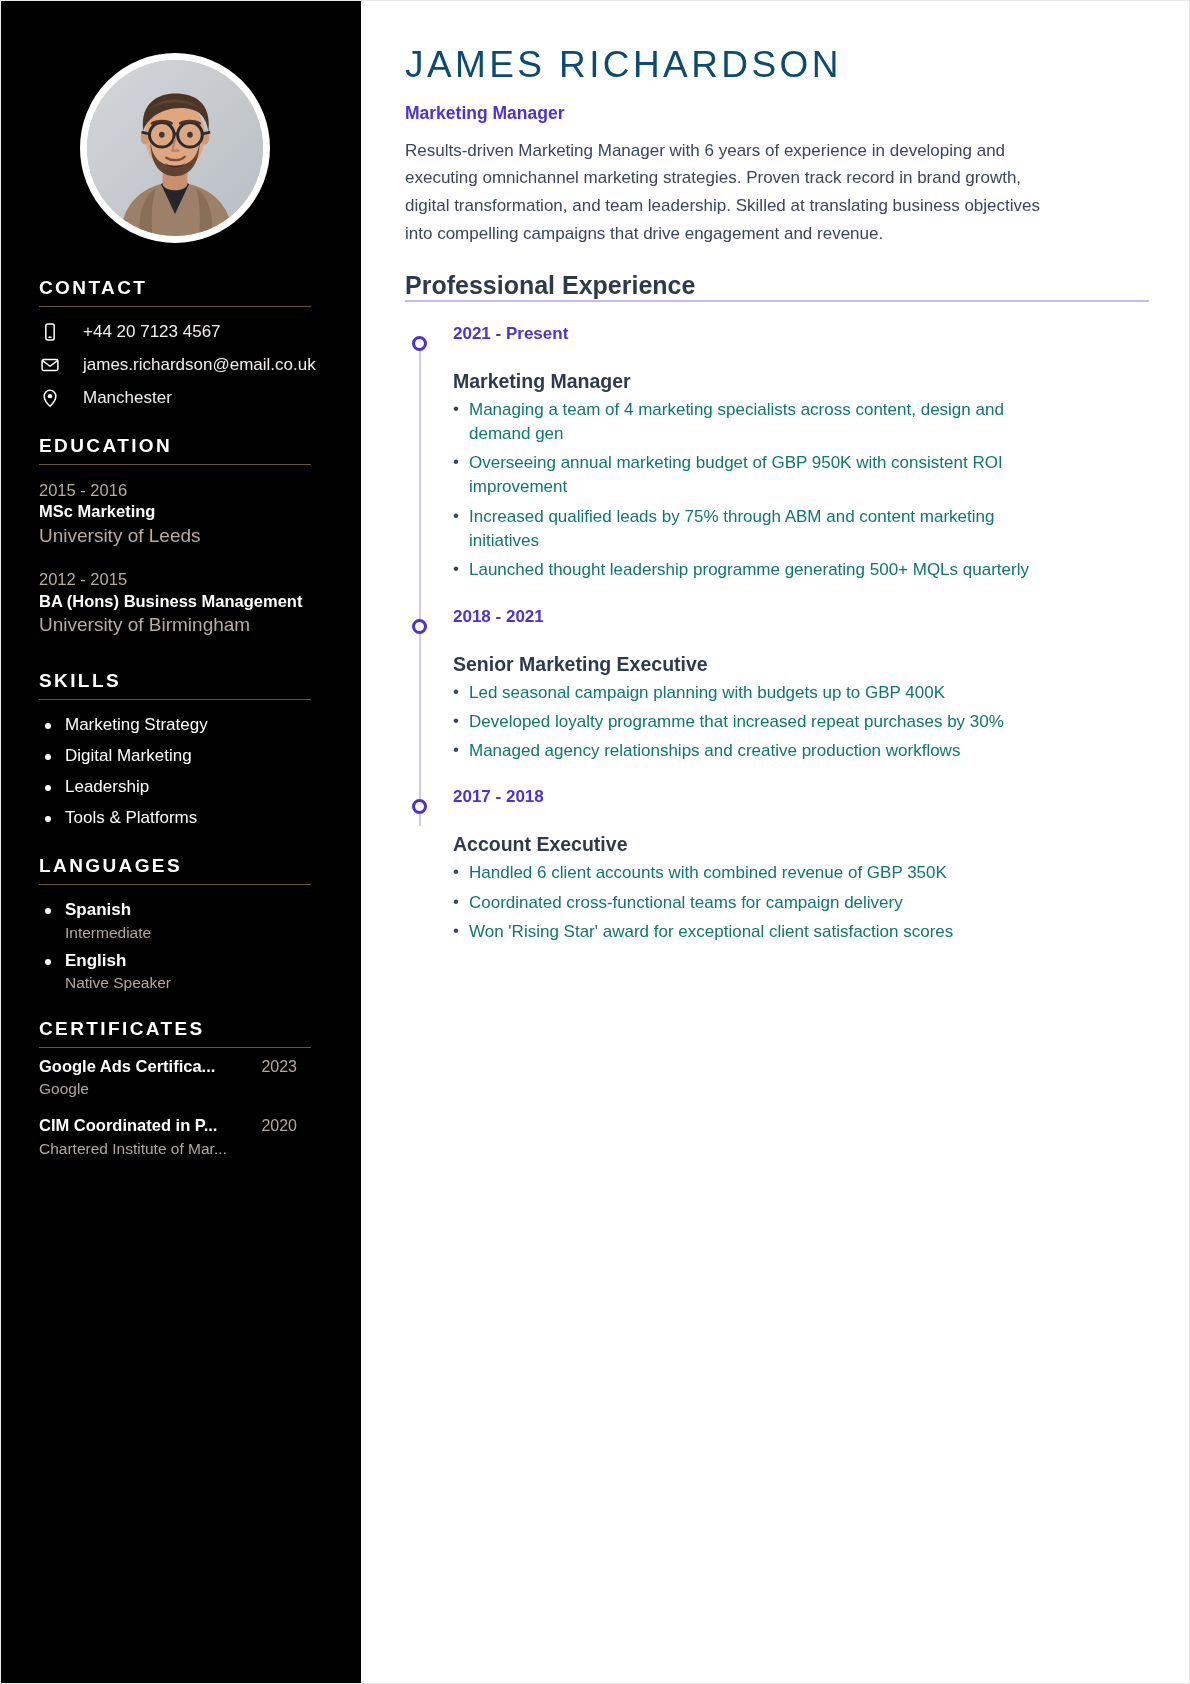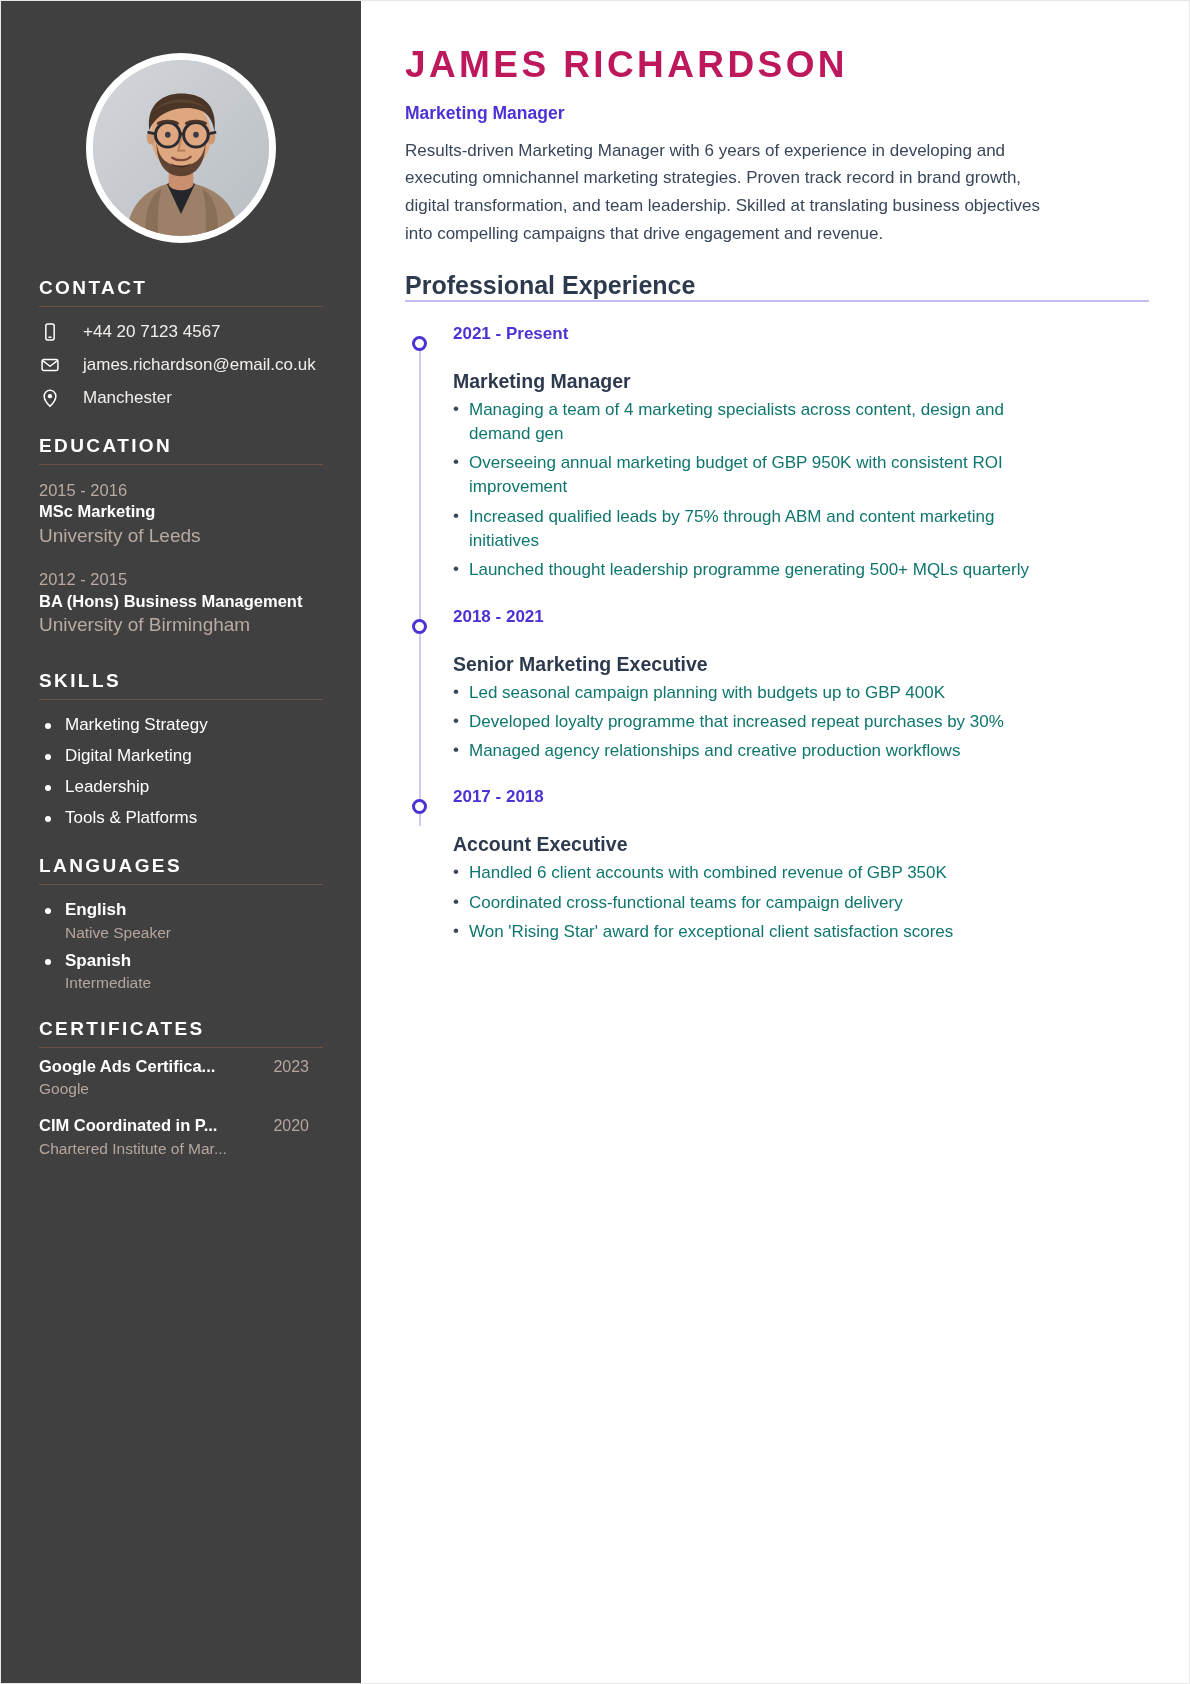--- a/index.html
+++ b/index.html
@@ -19,22 +19,22 @@
     background: #ffffff;
     display: flex;
     overflow: hidden;
     border: 1px solid #e8e8e8;
   }
 
   
   .sidebar {
     width: 360px;
     min-width: 360px;
-    background: #404040;
-    padding: 0 0 40px 0;
+    background: #000000;
+    padding: 0 12px 40px 0;
     color: #ffffff;
     position: relative;
   }
 
   .avatar-wrap {
     display: flex;
     justify-content: center;
     padding-top: 52px;
     padding-bottom: 34px;
   }
@@ -182,23 +182,23 @@
 
   
   .main {
     flex: 1;
     padding: 44px 40px 40px 44px;
     background: #ffffff;
   }
 
   .name {
     font-size: 37px;
-    font-weight: 700;
+    font-weight: 400;
     letter-spacing: 3.4px;
-    color: #be185d;
+    color: #0c4a6e;
     line-height: 1.1;
     margin-bottom: 17px;
   }
   .job-title {
     font-size: 17.5px;
     font-weight: 700;
     color: #4A32D4;
     margin-bottom: 13px;
   }
   .summary {
@@ -394,26 +394,26 @@
         <li>Leadership</li>
         <li>Tools &amp; Platforms</li>
       </ul>
     </section>
 
     <section class="side-section">
       <div class="side-heading">LANGUAGES</div>
       <div class="side-rule"></div>
 
       <div class="lang-item">
+        <div class="lang-name">Spanish</div>
+        <div class="lang-level">Intermediate</div>
+      </div>
+      <div class="lang-item">
         <div class="lang-name">English</div>
         <div class="lang-level">Native Speaker</div>
-      </div>
-      <div class="lang-item">
-        <div class="lang-name">Spanish</div>
-        <div class="lang-level">Intermediate</div>
       </div>
     </section>
 
     <section class="side-section" style="margin-top:24px;">
       <div class="side-heading">CERTIFICATES</div>
       <div class="side-rule" style="margin-bottom:8px;"></div>
 
       <div class="cert-item">
         <div class="cert-top">
           <span class="cert-name">Google Ads Certifica...</span>

